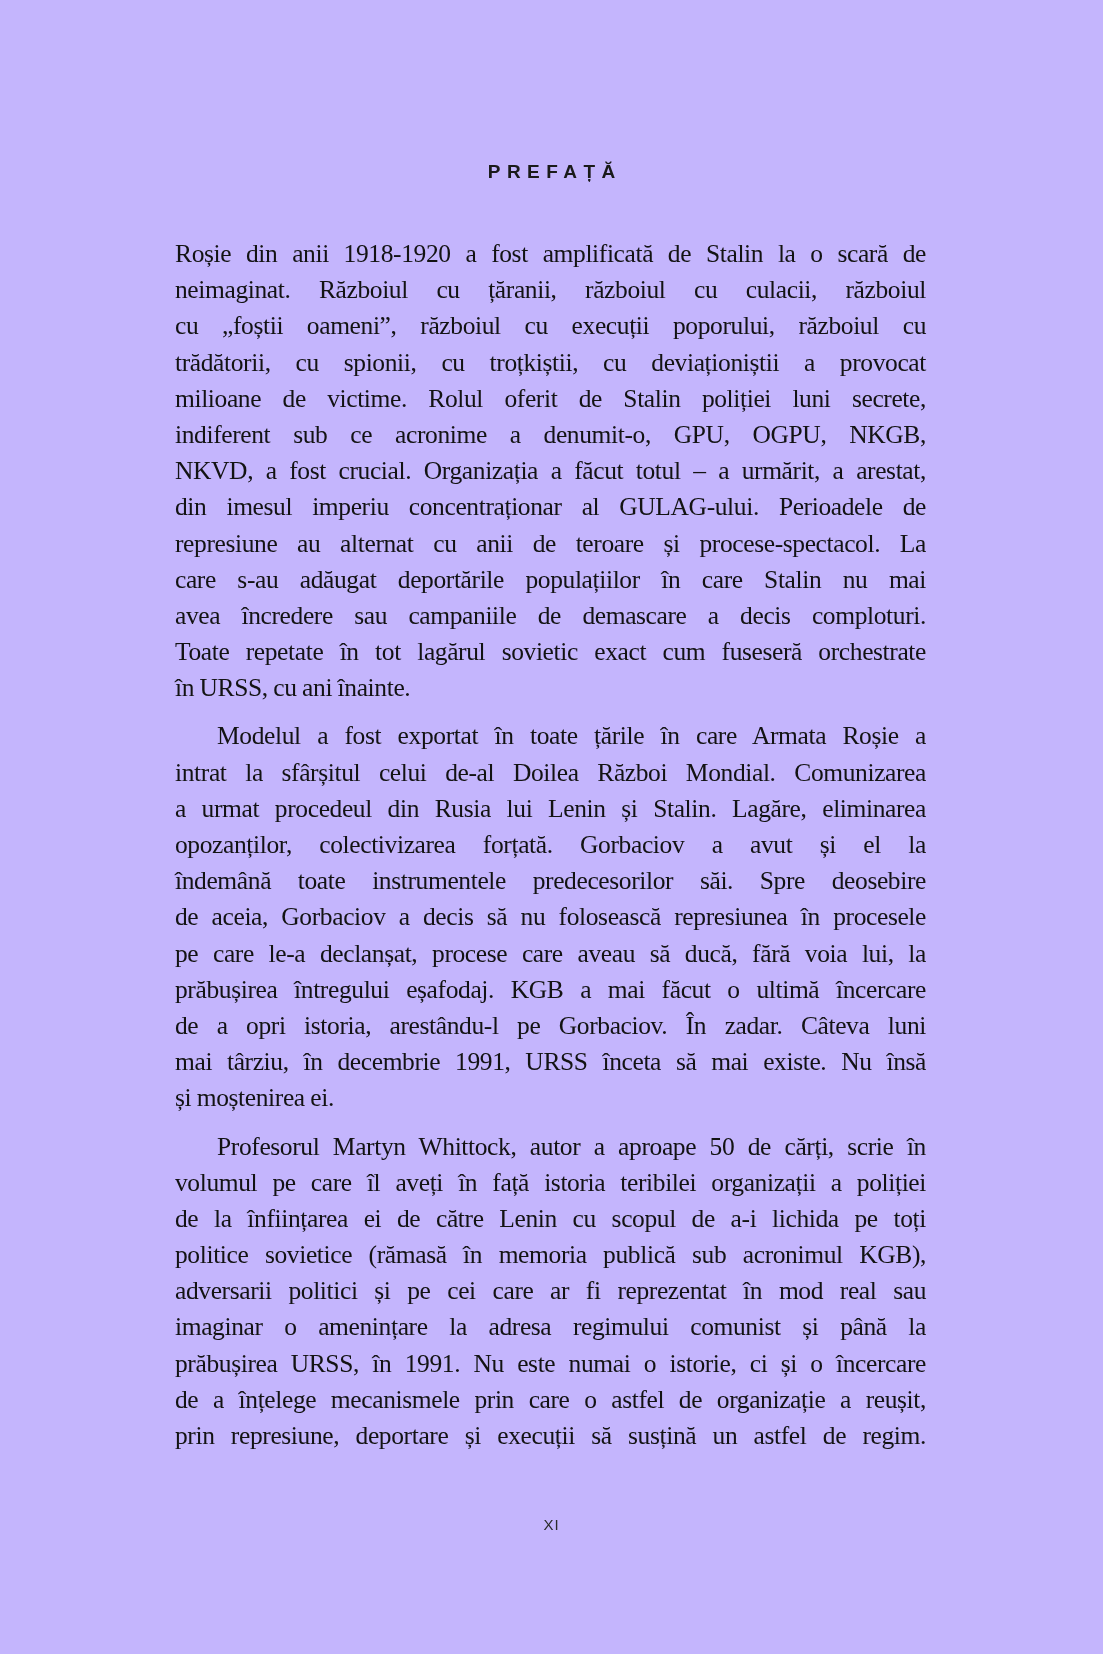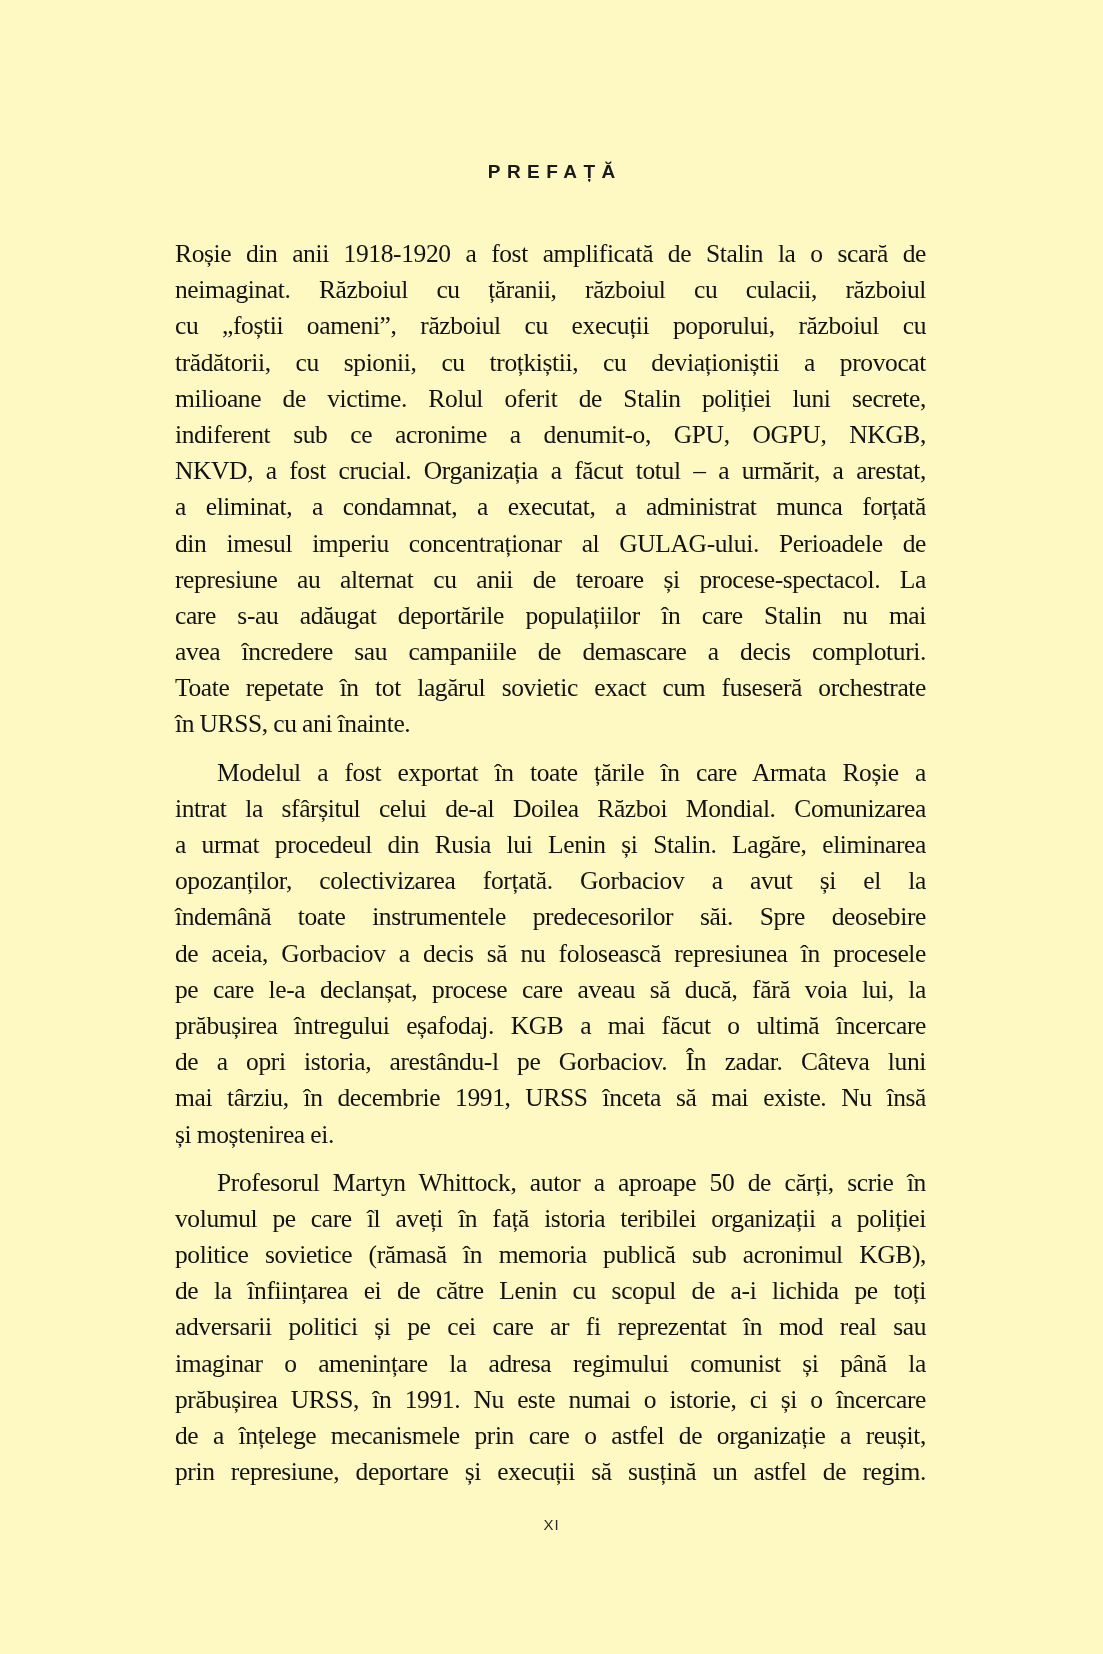--- a/index.html
+++ b/index.html
@@ -8,21 +8,21 @@
   }
   body {
     background: #e8e8e8;
     font-family: "Liberation Serif", serif;
   }
   .page {
     position: relative;
     width: 1103px;
     height: 1654px;
     margin: 0 auto;
-    background: #fef9c3;
+    background: #c4b5fd;
     overflow: hidden;
     color: #141414;
   }
   .chapter-title {
     position: absolute;
     top: 161px;
     left: 0;
     width: 100%;
     text-align: center;
     font-family: "Liberation Sans", sans-serif;
@@ -80,21 +80,20 @@
 
   <div class="text-block">
       <div class="paragraph">
         <div class="line">Roșie din anii 1918-1920 a fost amplificată de Stalin la o scară de</div>
         <div class="line">neimaginat. Războiul cu țăranii, războiul cu culacii, războiul</div>
         <div class="line">cu „foștii oameni”, războiul cu execuții poporului, războiul cu</div>
         <div class="line">trădătorii, cu spionii, cu troțkiștii, cu deviaționiștii a provocat</div>
         <div class="line">milioane de victime. Rolul oferit de Stalin poliției luni secrete,</div>
         <div class="line">indiferent sub ce acronime a denumit-o, GPU, OGPU, NKGB,</div>
         <div class="line">NKVD, a fost crucial. Organizația a făcut totul – a urmărit, a arestat,</div>
-        <div class="line">a eliminat, a condamnat, a executat, a administrat munca forțată</div>
         <div class="line">din imesul imperiu concentraționar al GULAG-ului. Perioadele de</div>
         <div class="line">represiune au alternat cu anii de teroare și procese-spectacol. La</div>
         <div class="line">care s-au adăugat deportările populațiilor în care Stalin nu mai</div>
         <div class="line">avea încredere sau campaniile de demascare a decis comploturi.</div>
         <div class="line">Toate repetate în tot lagărul sovietic exact cum fuseseră orchestrate</div>
         <div class="line para-end">în URSS, cu ani înainte.</div>
       </div>
       <div class="paragraph">
         <div class="line first-indent">Modelul a fost exportat în toate țările în care Armata Roșie a</div>
         <div class="line">intrat la sfârșitul celui de-al Doilea Război Mondial. Comunizarea</div>
@@ -104,22 +103,22 @@
         <div class="line">de aceia, Gorbaciov a decis să nu folosească represiunea în procesele</div>
         <div class="line">pe care le-a declanșat, procese care aveau să ducă, fără voia lui, la</div>
         <div class="line">prăbușirea întregului eșafodaj. KGB a mai făcut o ultimă încercare</div>
         <div class="line">de a opri istoria, arestându-l pe Gorbaciov. În zadar. Câteva luni</div>
         <div class="line">mai târziu, în decembrie 1991, URSS înceta să mai existe. Nu însă</div>
         <div class="line para-end">și moștenirea ei.</div>
       </div>
       <div class="paragraph">
         <div class="line first-indent">Profesorul Martyn Whittock, autor a aproape 50 de cărți, scrie în</div>
         <div class="line">volumul pe care îl aveți în față istoria teribilei organizații a poliției</div>
+        <div class="line">de la înființarea ei de către Lenin cu scopul de a-i lichida pe toți</div>
         <div class="line">politice sovietice (rămasă în memoria publică sub acronimul KGB),</div>
-        <div class="line">de la înființarea ei de către Lenin cu scopul de a-i lichida pe toți</div>
         <div class="line">adversarii politici și pe cei care ar fi reprezentat în mod real sau</div>
         <div class="line">imaginar o amenințare la adresa regimului comunist și până la</div>
         <div class="line">prăbușirea URSS, în 1991. Nu este numai o istorie, ci și o încercare</div>
         <div class="line">de a înțelege mecanismele prin care o astfel de organizație a reușit,</div>
         <div class="line">prin represiune, deportare și execuții să susțină un astfel de regim.</div>
       </div>
     </div>
 
   <div class="page-number">XI</div>
 </div>

